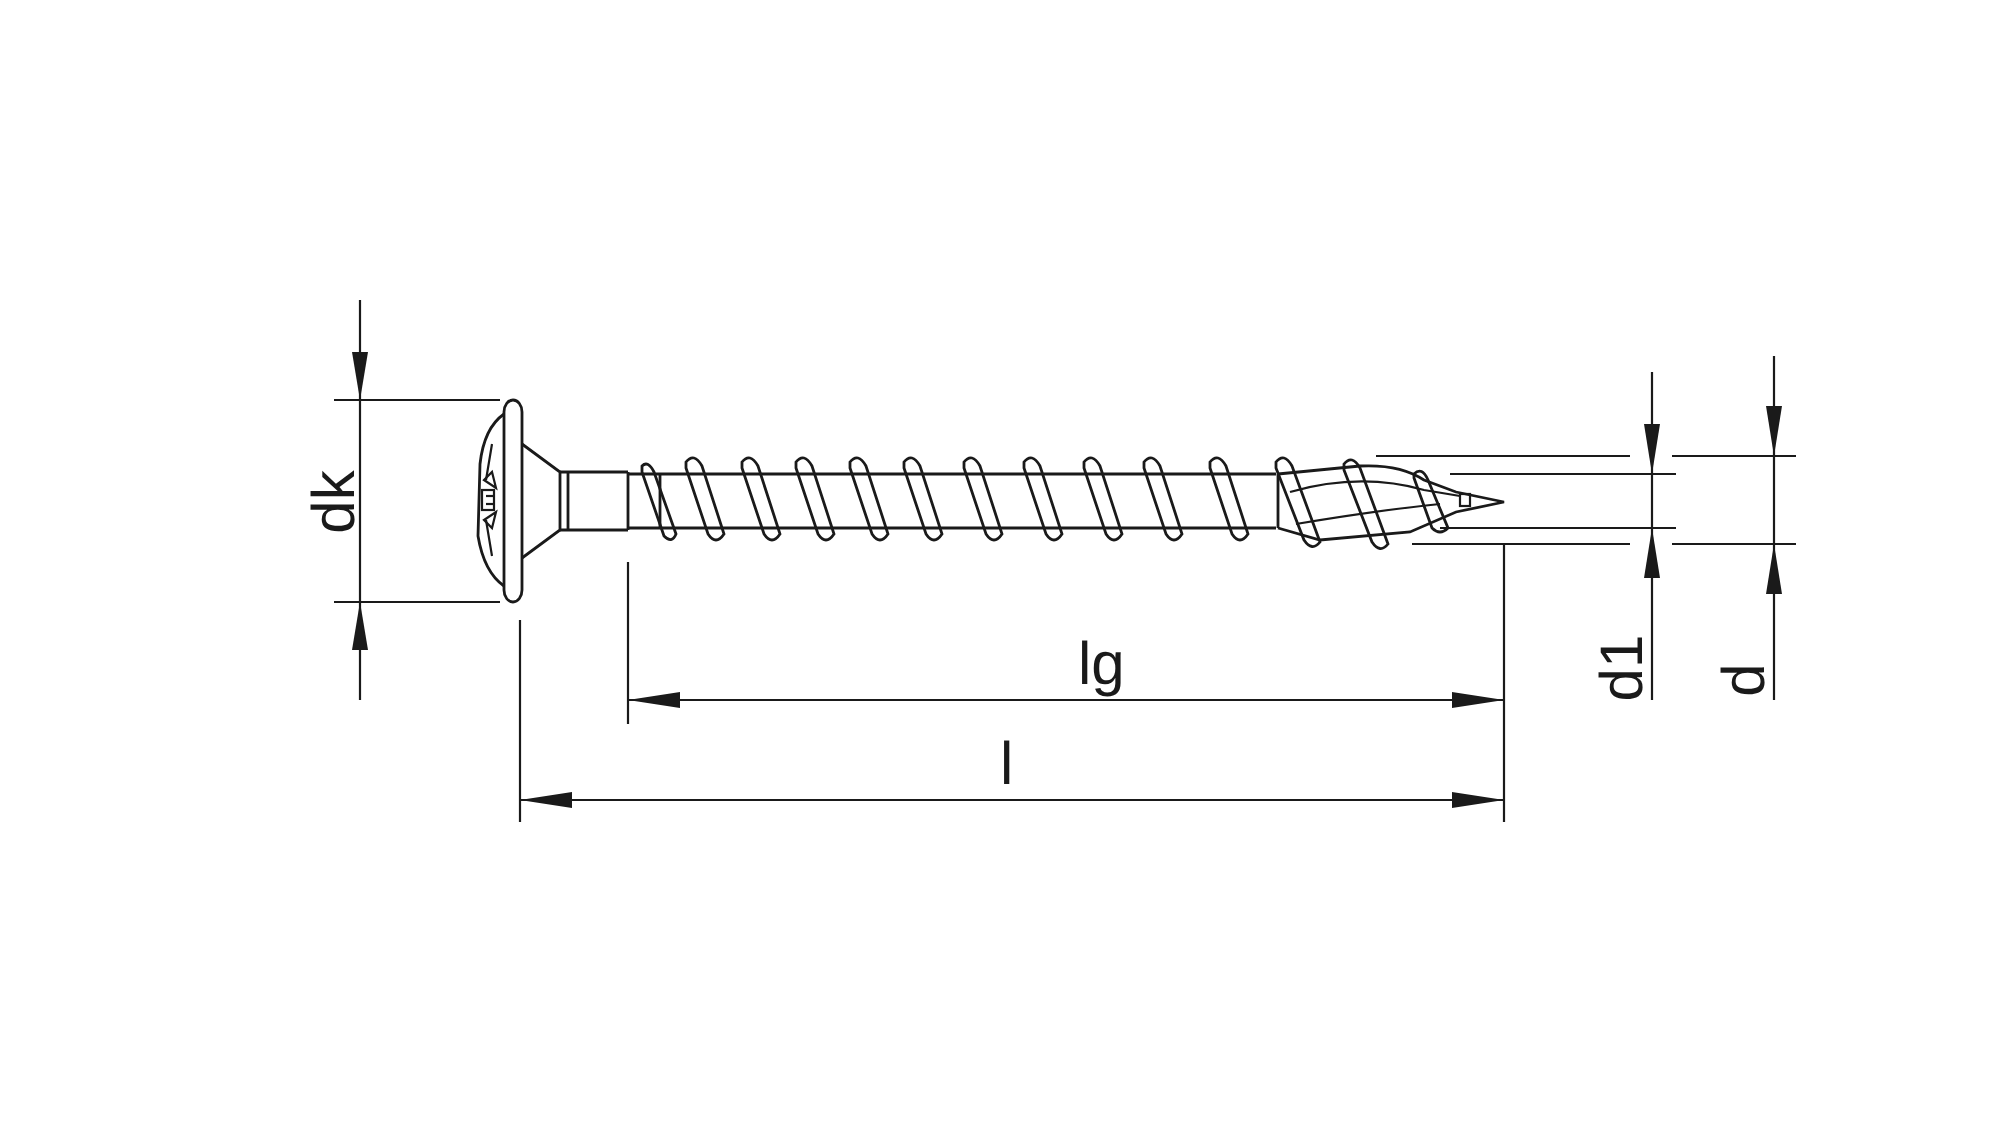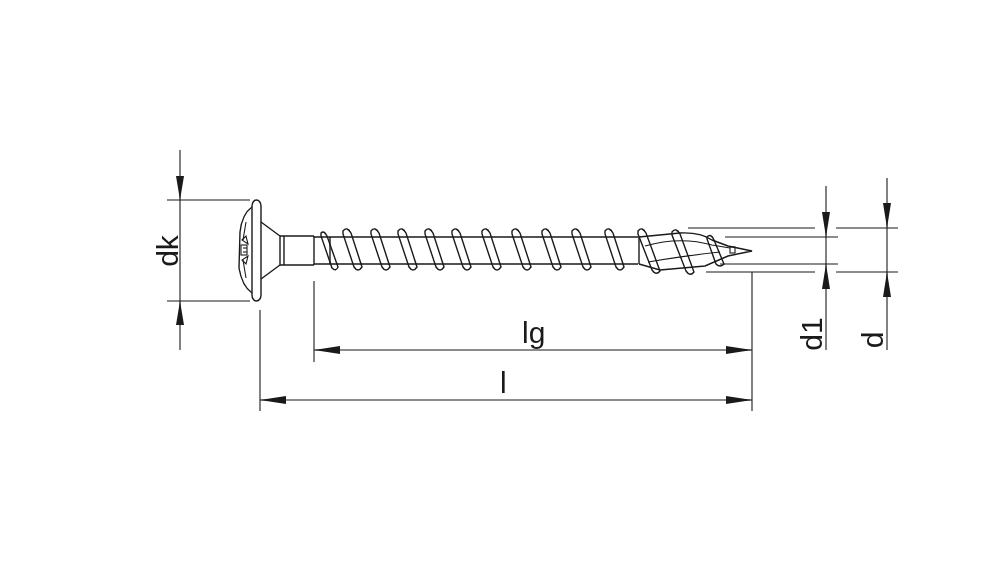--- a/index.html
+++ b/index.html
@@ -116,16 +116,16 @@
   </g>
 
   <g>
     <line class="thin" x1="887" y1="178" x2="887" y2="350"></line>
     <polygon class="arrow" points="887,228 883,203 891,203"></polygon>
     <polygon class="arrow" points="887,272 883,297 891,297"></polygon>
   </g>
 </svg>
 
 <div class="lbl rot" style="left:148px; top:236px; width:40px; height:30px; text-align:center;">dk</div>
-<div class="lbl" style="left:522px; top:318px;">lg</div>
+<div class="lbl" style="left:539px; top:318px;">lg</div>
 <div class="lbl" style="left:500px; top:368px;">l</div>
 <div class="lbl rot" style="left:792px; top:319px; width:40px; height:30px; text-align:center;">d1</div>
 <div class="lbl rot" style="left:858px; top:325px; width:30px; height:30px; text-align:center;">d</div>
 
 </body></html>

